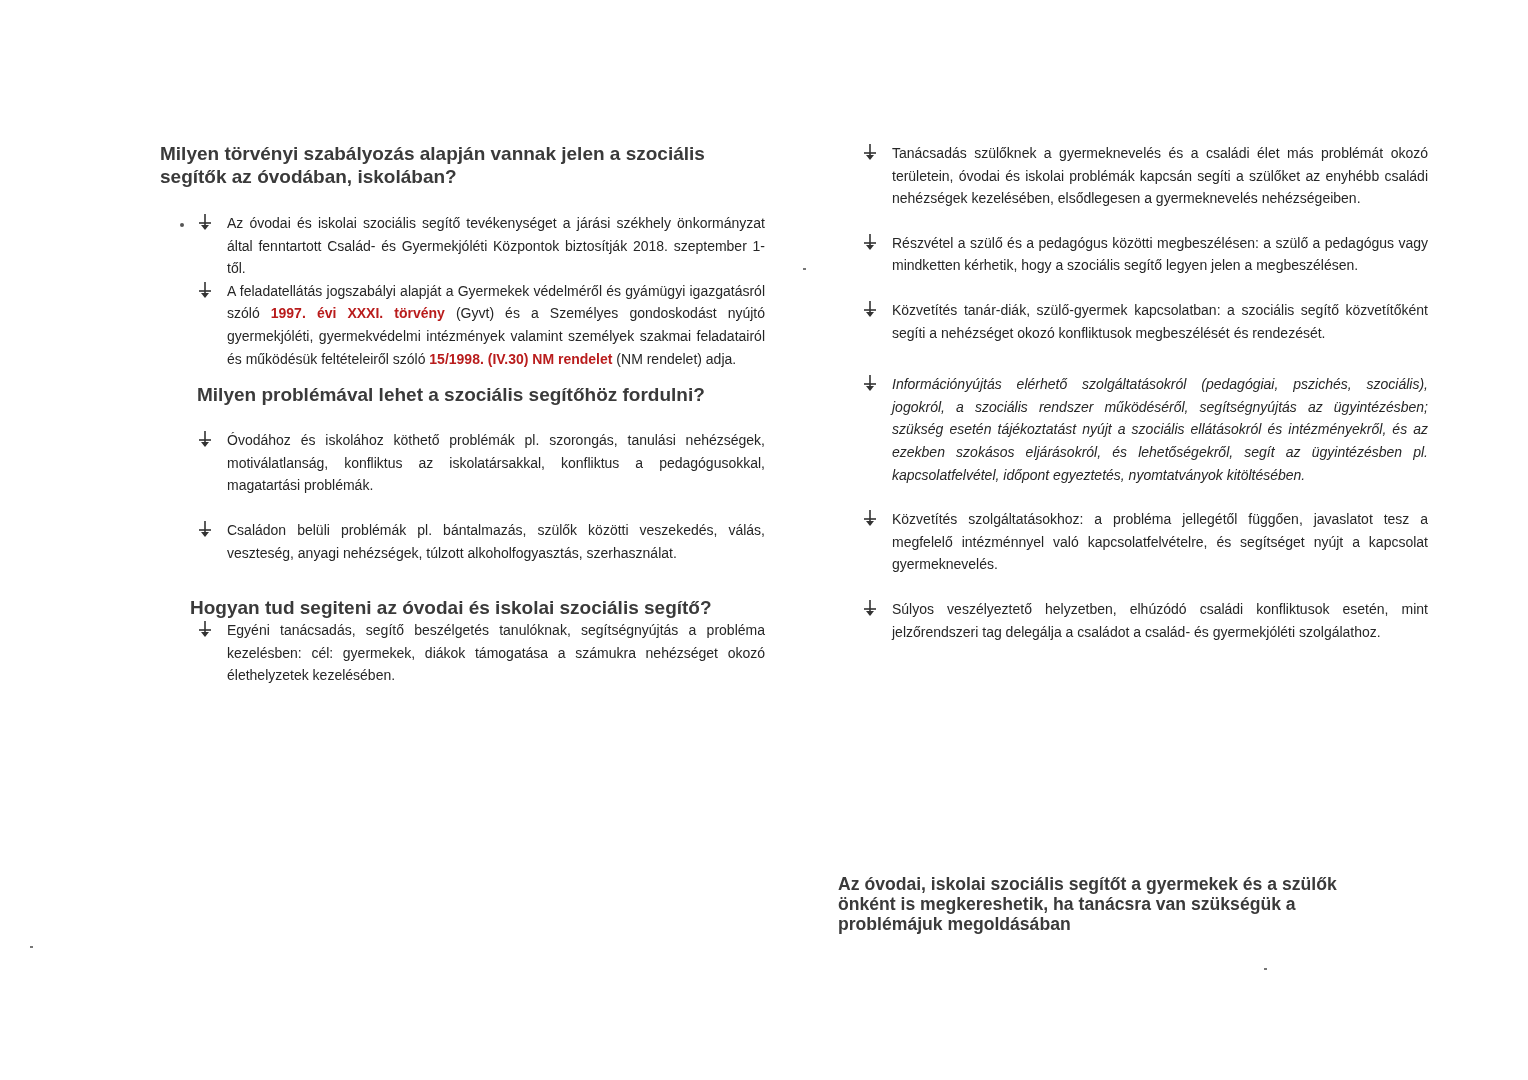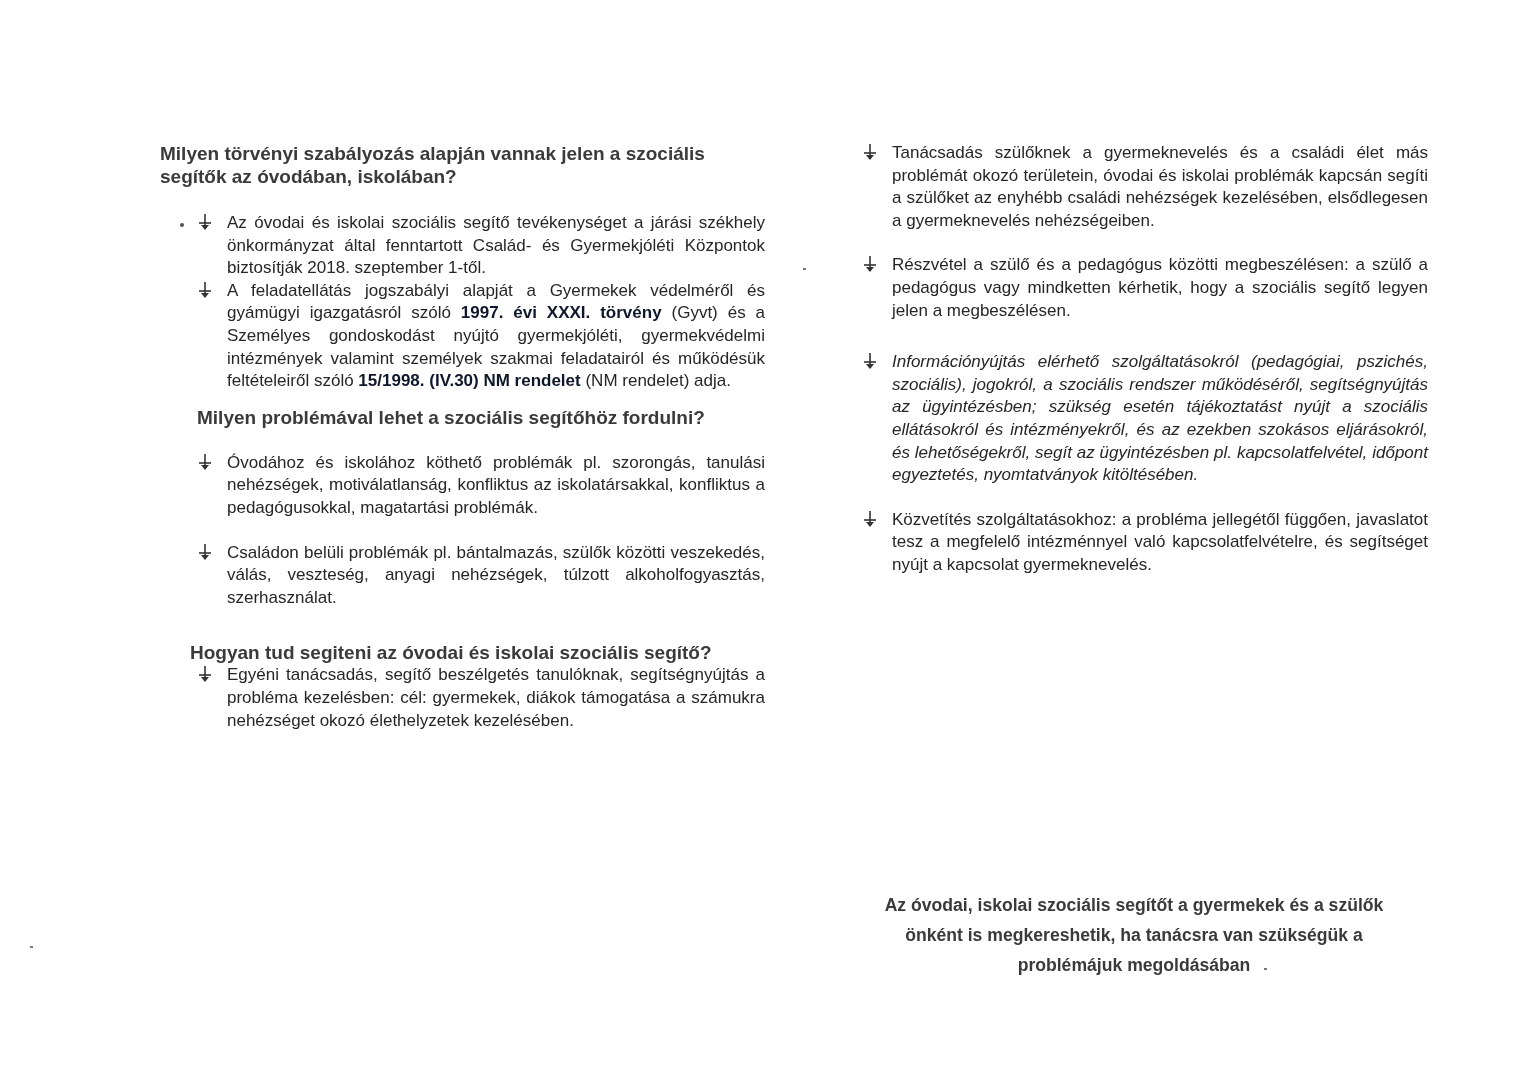--- a/index.html
+++ b/index.html
@@ -11,34 +11,34 @@
   .col { position: absolute; }
   .col-left { left: 160px; top: 142px; width: 605px; }
   .col-right { left: 860px; top: 142px; width: 568px; }
   .heading {
     font-weight: bold; font-size: 19px; line-height: 23px; color: #3a3a3a; margin: 0;
   }
   .heading.indent { padding-left: 37px; }
   .heading.indent2 { padding-left: 30px; }
   .list { list-style: none; margin: 0; padding: 0; }
   .item {
-    position: relative; padding-left: 67px; font-size: 17px; line-height: 22.6px;
+    position: relative; padding-left: 67px; font-size: 14px; line-height: 22.6px;
     text-align: justify; color: #262626;
   }
   .col-right .item { padding-left: 32px; }
   .bullet {
     position: absolute; left: 38px; top: 2px; width: 14px; height: 16px;
   }
   .col-right .bullet { left: 3px; }
   .bullet svg { width: 14px; height: 16px; display: block; }
   .dot { position: absolute; left: 20px; top: 11px; width: 4px; height: 4px; border-radius: 50%; background: #555; }
-  b { font-weight: bold; color: #0f172a; }
+  b { font-weight: bold; color: #b91c1c; }
   .closing {
-    position: absolute; left: 838px; top: 874px; width: 560px; text-align: center;
-    font-weight: bold; font-size: 17.6px; line-height: 30px; color: #3a3a3a; margin: 16px;
+    position: absolute; left: 838px; top: 874px; width: 560px; text-align: left;
+    font-weight: bold; font-size: 17.6px; line-height: 20px; color: #3a3a3a; margin: 0;
   }
   .speck { position: absolute; width: 3px; height: 2px; background: #777; }
 </style>
 </head>
 <body>
 
 <div class="page">
 
   <div class="col col-left">
 
@@ -124,40 +124,60 @@
       <li class="item" style="margin-top:22px;">
         <span class="bullet">
             <svg viewBox="0 0 14 16">
               <line x1="7" y1="0" x2="7" y2="15" stroke="#333" stroke-width="1.6"></line>
               <line x1="1" y1="9" x2="13" y2="9" stroke="#333" stroke-width="1.6"></line>
               <path d="M3 11 L7 16 L11 11 Z" fill="#333"></path>
             </svg>
           </span>
         <span>Részvétel a szülő és a pedagógus közötti megbeszélésen: a szülő a pedagógus vagy mindketten kérhetik, hogy a szociális segítő legyen jelen a megbeszélésen.</span>
       </li>
+      <li class="item" style="margin-top:22px;">
+        <span class="bullet">
+            <svg viewBox="0 0 14 16">
+              <line x1="7" y1="0" x2="7" y2="15" stroke="#333" stroke-width="1.6"></line>
+              <line x1="1" y1="9" x2="13" y2="9" stroke="#333" stroke-width="1.6"></line>
+              <path d="M3 11 L7 16 L11 11 Z" fill="#333"></path>
+            </svg>
+          </span>
+        <span>Közvetítés tanár-diák, szülő-gyermek kapcsolatban: a szociális segítő közvetítőként segíti a nehézséget okozó konfliktusok megbeszélését és rendezését.</span>
+      </li>
       <li class="item" style="margin-top:29px;font-style:italic;">
         <span class="bullet">
             <svg viewBox="0 0 14 16">
               <line x1="7" y1="0" x2="7" y2="15" stroke="#333" stroke-width="1.6"></line>
               <line x1="1" y1="9" x2="13" y2="9" stroke="#333" stroke-width="1.6"></line>
               <path d="M3 11 L7 16 L11 11 Z" fill="#333"></path>
             </svg>
           </span>
         <span>Információnyújtás elérhető szolgáltatásokról (pedagógiai, pszichés, szociális), jogokról, a szociális rendszer működéséről, segítségnyújtás az ügyintézésben; szükség esetén tájékoztatást nyújt a szociális ellátásokról és intézményekről, és az ezekben szokásos eljárásokról, és lehetőségekről, segít az ügyintézésben pl. kapcsolatfelvétel, időpont egyeztetés, nyomtatványok kitöltésében.</span>
       </li>
       <li class="item" style="margin-top:22px;">
         <span class="bullet">
             <svg viewBox="0 0 14 16">
               <line x1="7" y1="0" x2="7" y2="15" stroke="#333" stroke-width="1.6"></line>
               <line x1="1" y1="9" x2="13" y2="9" stroke="#333" stroke-width="1.6"></line>
               <path d="M3 11 L7 16 L11 11 Z" fill="#333"></path>
             </svg>
           </span>
         <span>Közvetítés szolgáltatásokhoz: a probléma jellegétől függően, javaslatot tesz a megfelelő intézménnyel való kapcsolatfelvételre, és segítséget nyújt a kapcsolat gyermeknevelés.</span>
       </li>
+      <li class="item" style="margin-top:22px;">
+        <span class="bullet">
+            <svg viewBox="0 0 14 16">
+              <line x1="7" y1="0" x2="7" y2="15" stroke="#333" stroke-width="1.6"></line>
+              <line x1="1" y1="9" x2="13" y2="9" stroke="#333" stroke-width="1.6"></line>
+              <path d="M3 11 L7 16 L11 11 Z" fill="#333"></path>
+            </svg>
+          </span>
+        <span>Súlyos veszélyeztető helyzetben, elhúzódó családi konfliktusok esetén, mint jelzőrendszeri tag delegálja a családot a család- és gyermekjóléti szolgálathoz.</span>
+      </li>
     </ul>
   </div>
 
   <p class="closing">Az óvodai, iskolai szociális segítőt a gyermekek és a szülők önként is megkereshetik, ha tanácsra van szükségük a problémájuk megoldásában</p>
 
   <span class="speck" style="left:803px; top:268px;"></span>
   <span class="speck" style="left:30px; top:946px;"></span>
   <span class="speck" style="left:1264px; top:968px;"></span>
 </div>
 

